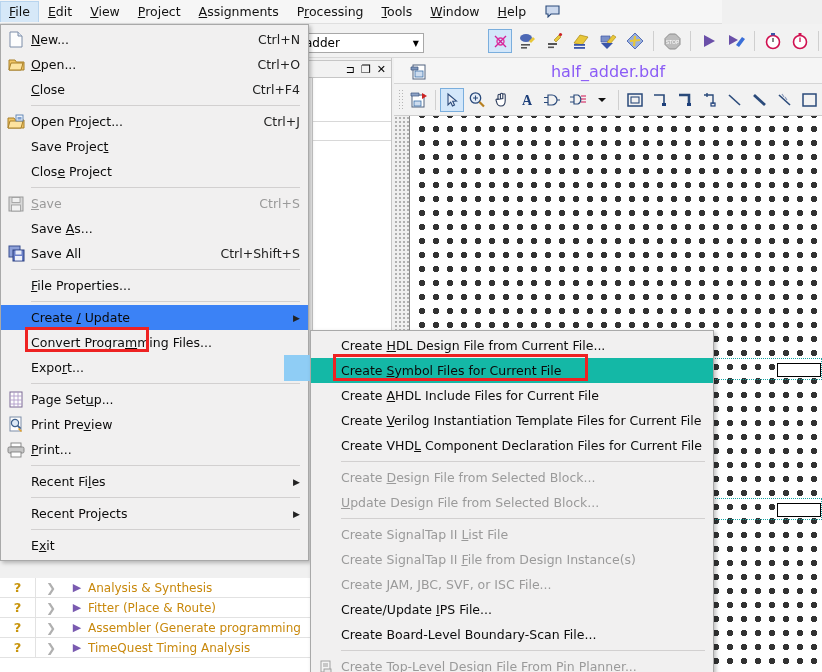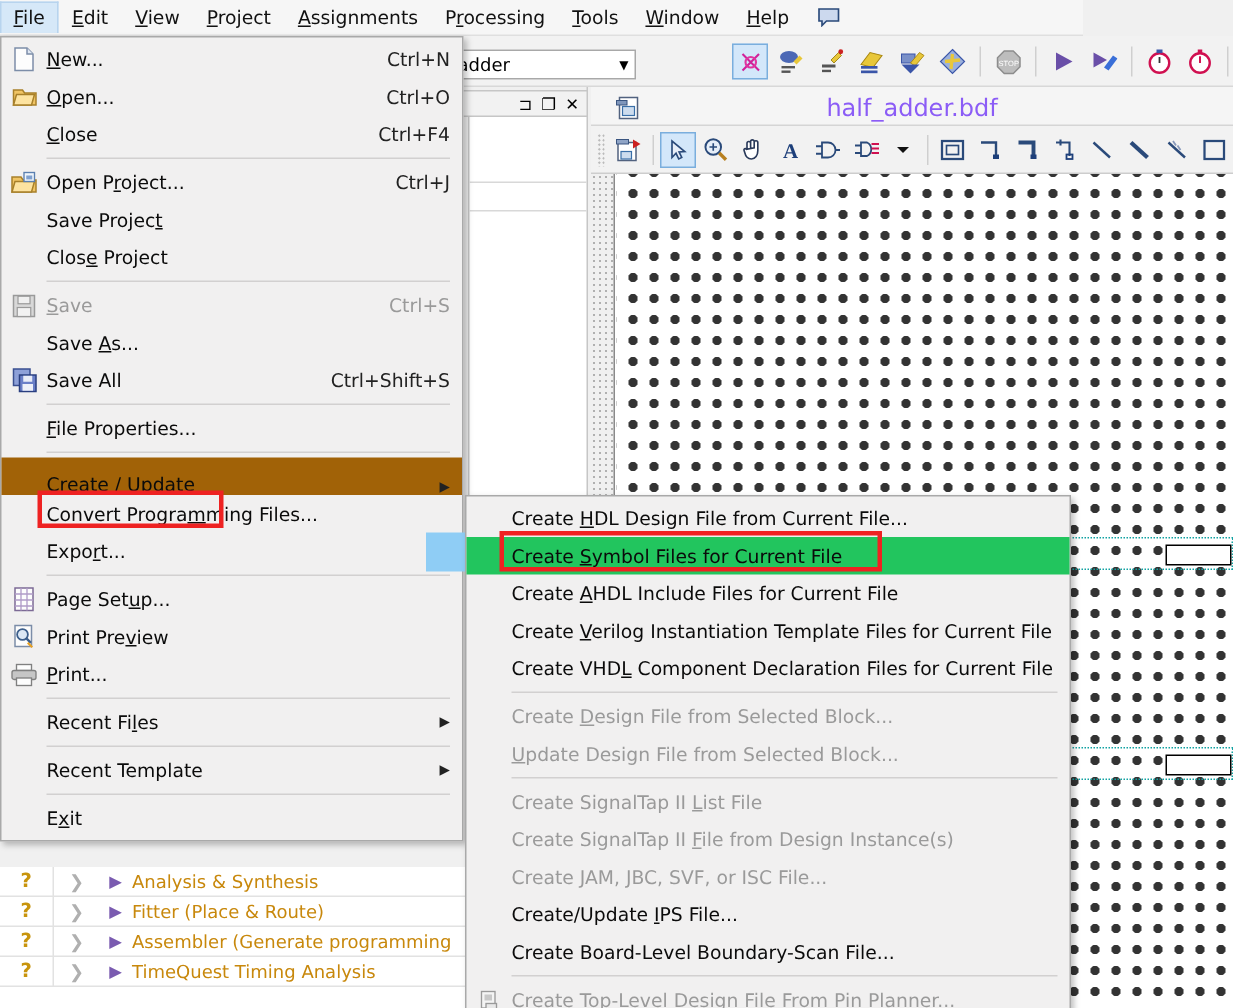--- a/index.html
+++ b/index.html
@@ -128,22 +128,22 @@
   .mi {
     position:relative; display:flex; align-items:center;
     height:25px; padding:0 8px 0 0; font-size:12.5px; color:#0b0b0b;
     white-space:nowrap;
   }
   .mi .ico { width:30px; min-width:30px; height:25px; display:flex; align-items:center; justify-content:center; }
   .mi .lbl { flex:0 0 auto; }
   .mi .acc { margin-left:auto; padding-left:26px; color:#222; font-size:12.5px; }
   .mi .arrow { margin-left:auto; padding-left:20px; font-size:9px; color:#222; }
   .mi.disabled .lbl, .mi.disabled .acc { color:#9a9a9a; }
-  .mi.hl { background:#a16207;align-items:flex-end; }
-  .mi.hl-sub { background:#22c55e;text-align:right; }
+  .mi.hl { background:#3b82f6; }
+  .mi.hl-sub { background:#14b8a6;text-align:right; }
   .msep { height:1px; background:#d2d0d0; margin:3px 8px 3px 30px; }
   .redbox {
     position:absolute; border:3px solid #ee2222; pointer-events:none;
   }
   u { text-decoration: underline; }
 </style>
 </head>
 <body>
 
 <div id="root">
@@ -570,21 +570,21 @@
     <div class="mi">
       <span class="ico"></span>
       <span class="lbl">Recent Fi<u>l</u>es</span>
       <span class="arrow">▶</span>
     </div>
 
     <div class="msep"></div>
 
     <div class="mi">
       <span class="ico"></span>
-      <span class="lbl">Recent Template</span>
+      <span class="lbl">Recent Projects</span>
       <span class="arrow">▶</span>
     </div>
 
     <div class="msep"></div>
 
     <div class="mi">
       <span class="ico"></span>
       <span class="lbl">E<u>x</u>it</span>
       <span class="acc"></span>
     </div>

